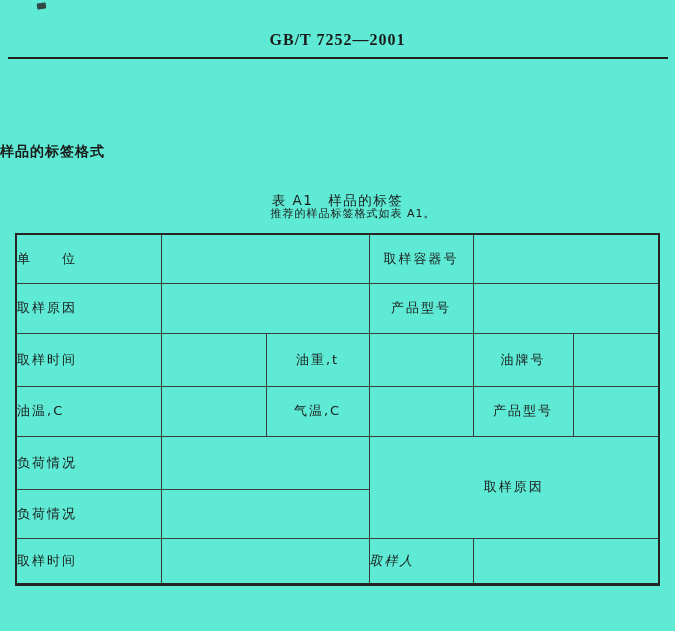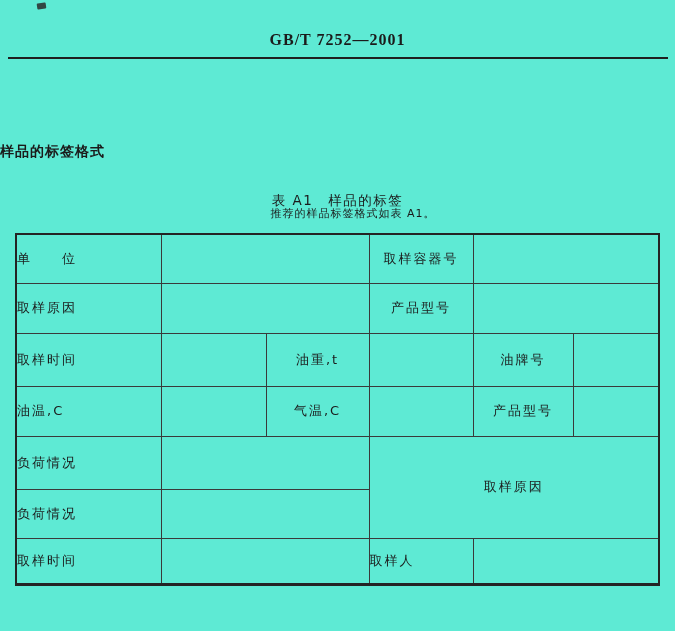--- a/index.html
+++ b/index.html
@@ -55,21 +55,21 @@
   }
   table.label-table td{
     border:1px solid #3a3a3a;
     font-size:13px;letter-spacing:2px;
     vertical-align:middle;
     padding:0;
     overflow:hidden;
   }
   td.lbl-left{text-align:left;padding-left:30px;}
   td.lbl-mid{text-align:center;}
-  td.lbl-inline{text-align:left;padding-left:10px;}
+  td.lbl-inline{text-align:left;padding-left:10px;font-style:italic;}
   td.lbl-topleft{vertical-align:top;text-align:center;padding:10px 0 0 12px;}
   tr.r1{height:49px;margin-left:48px;} tr.r2{height:50px;} tr.r3{height:53px;}
   tr.r4{height:50px;padding-left:46px;} tr.r5{height:53px;} tr.r6{height:49px;} tr.r7{height:46px;margin-left:41px;}
 </style>
 </head>
 <body>
 
 <div class="page">
 
   <div class="scan-speck"></div>

